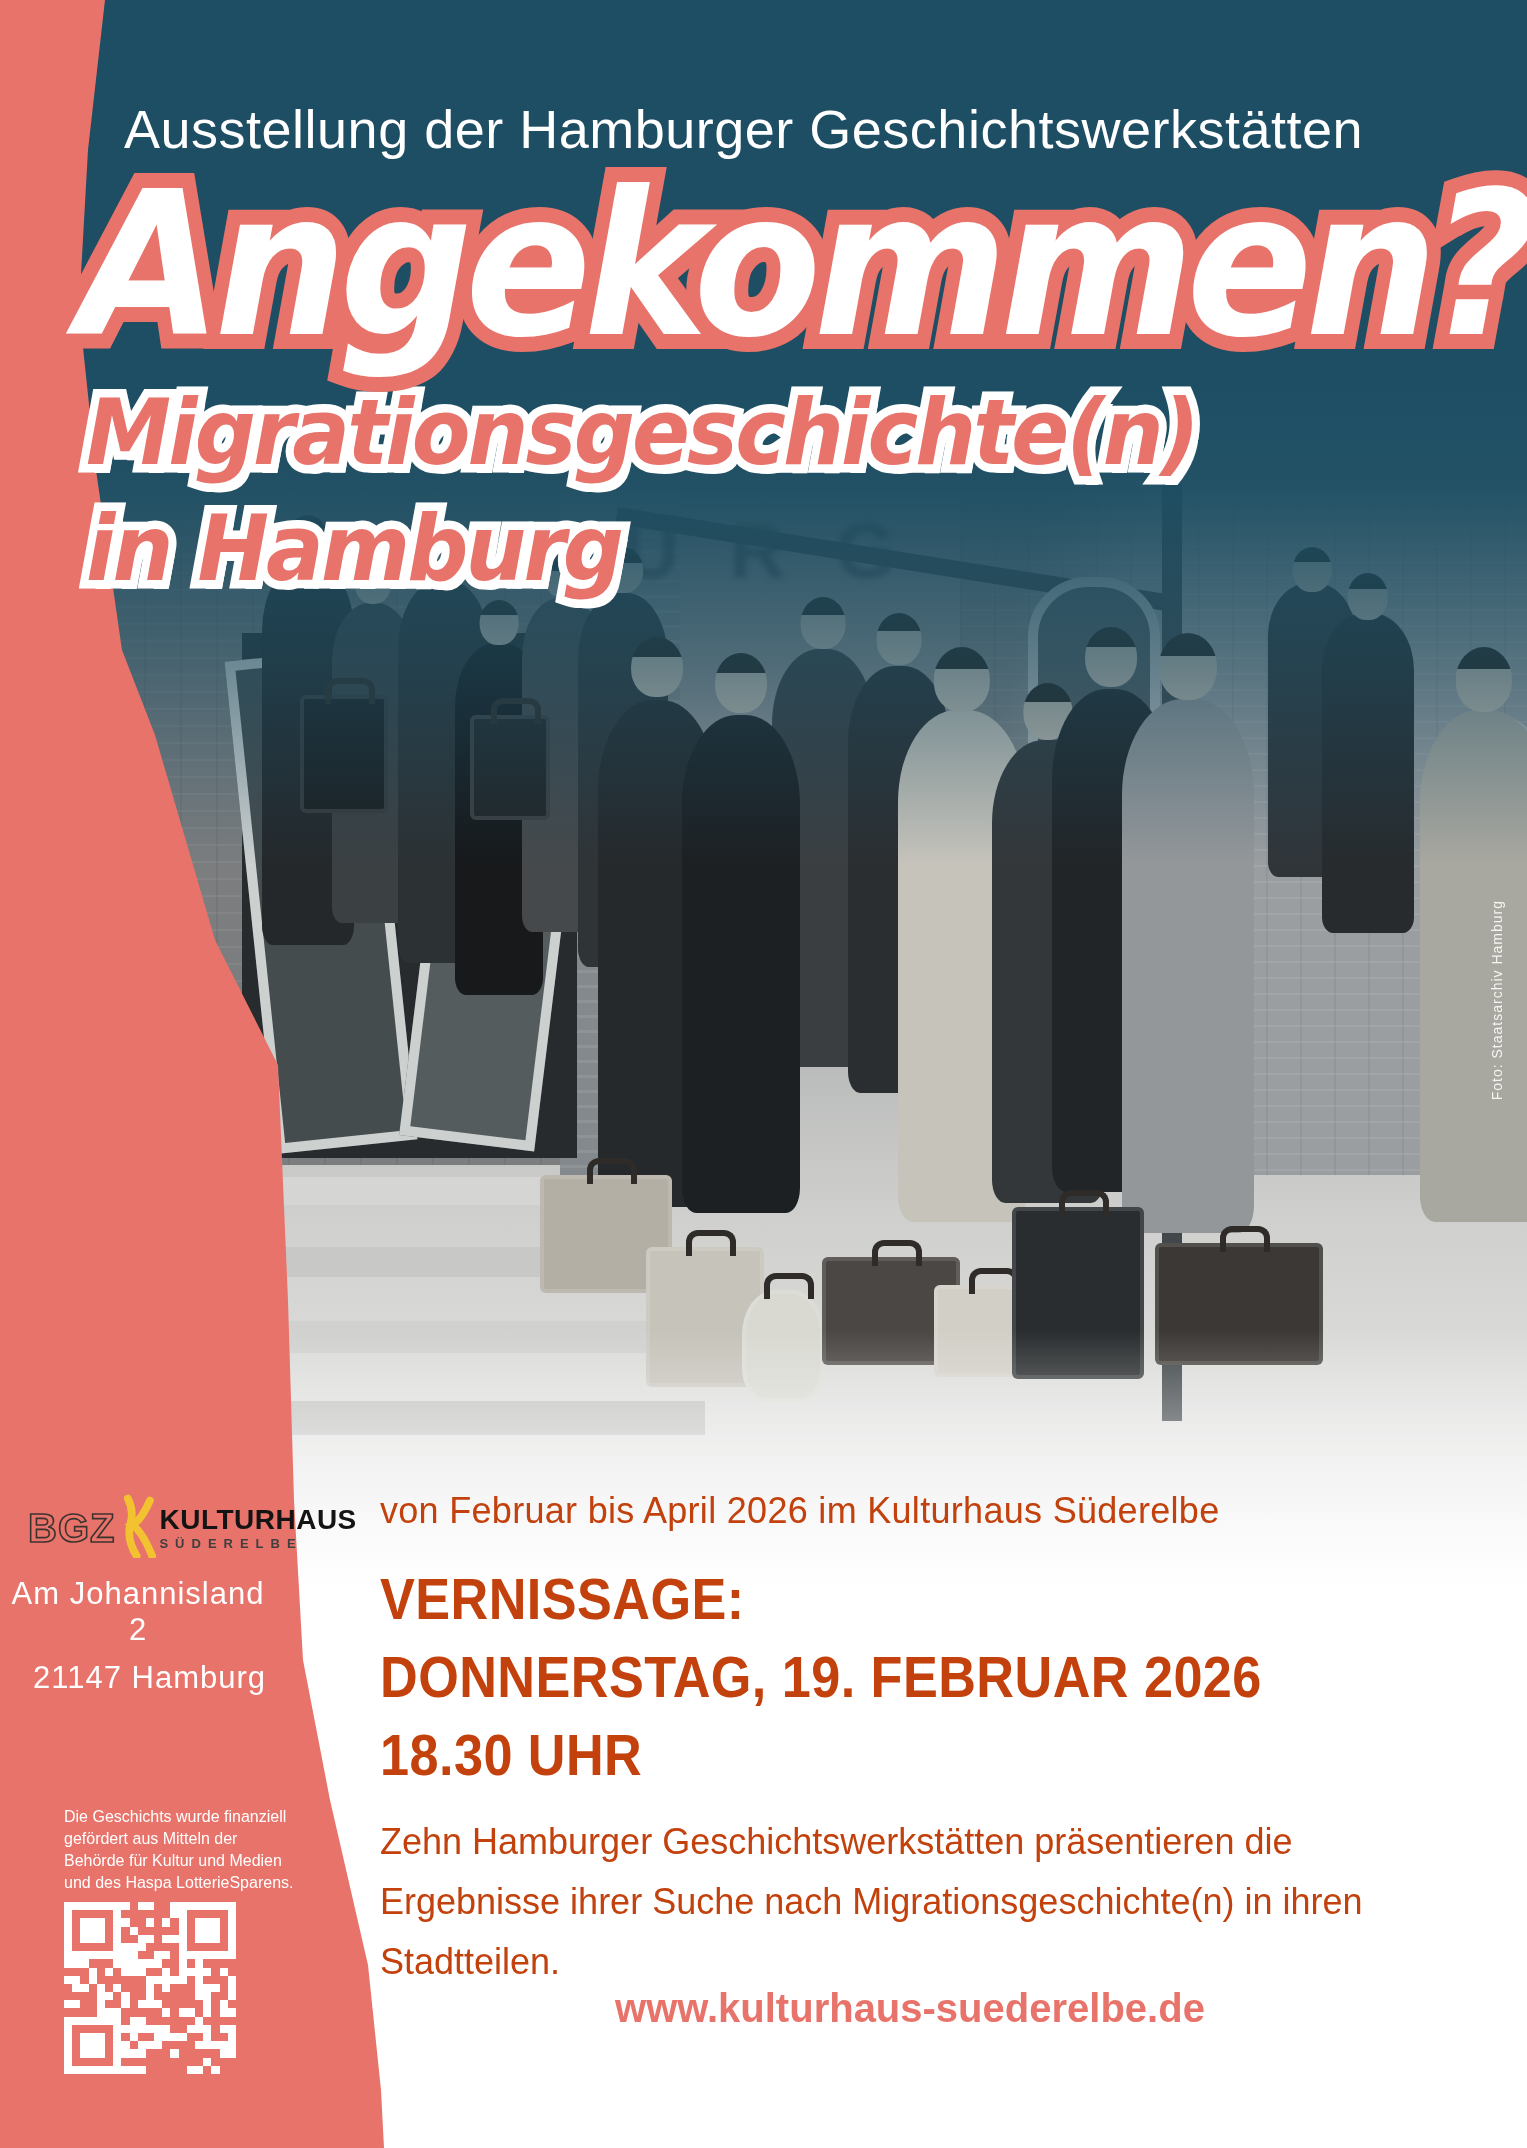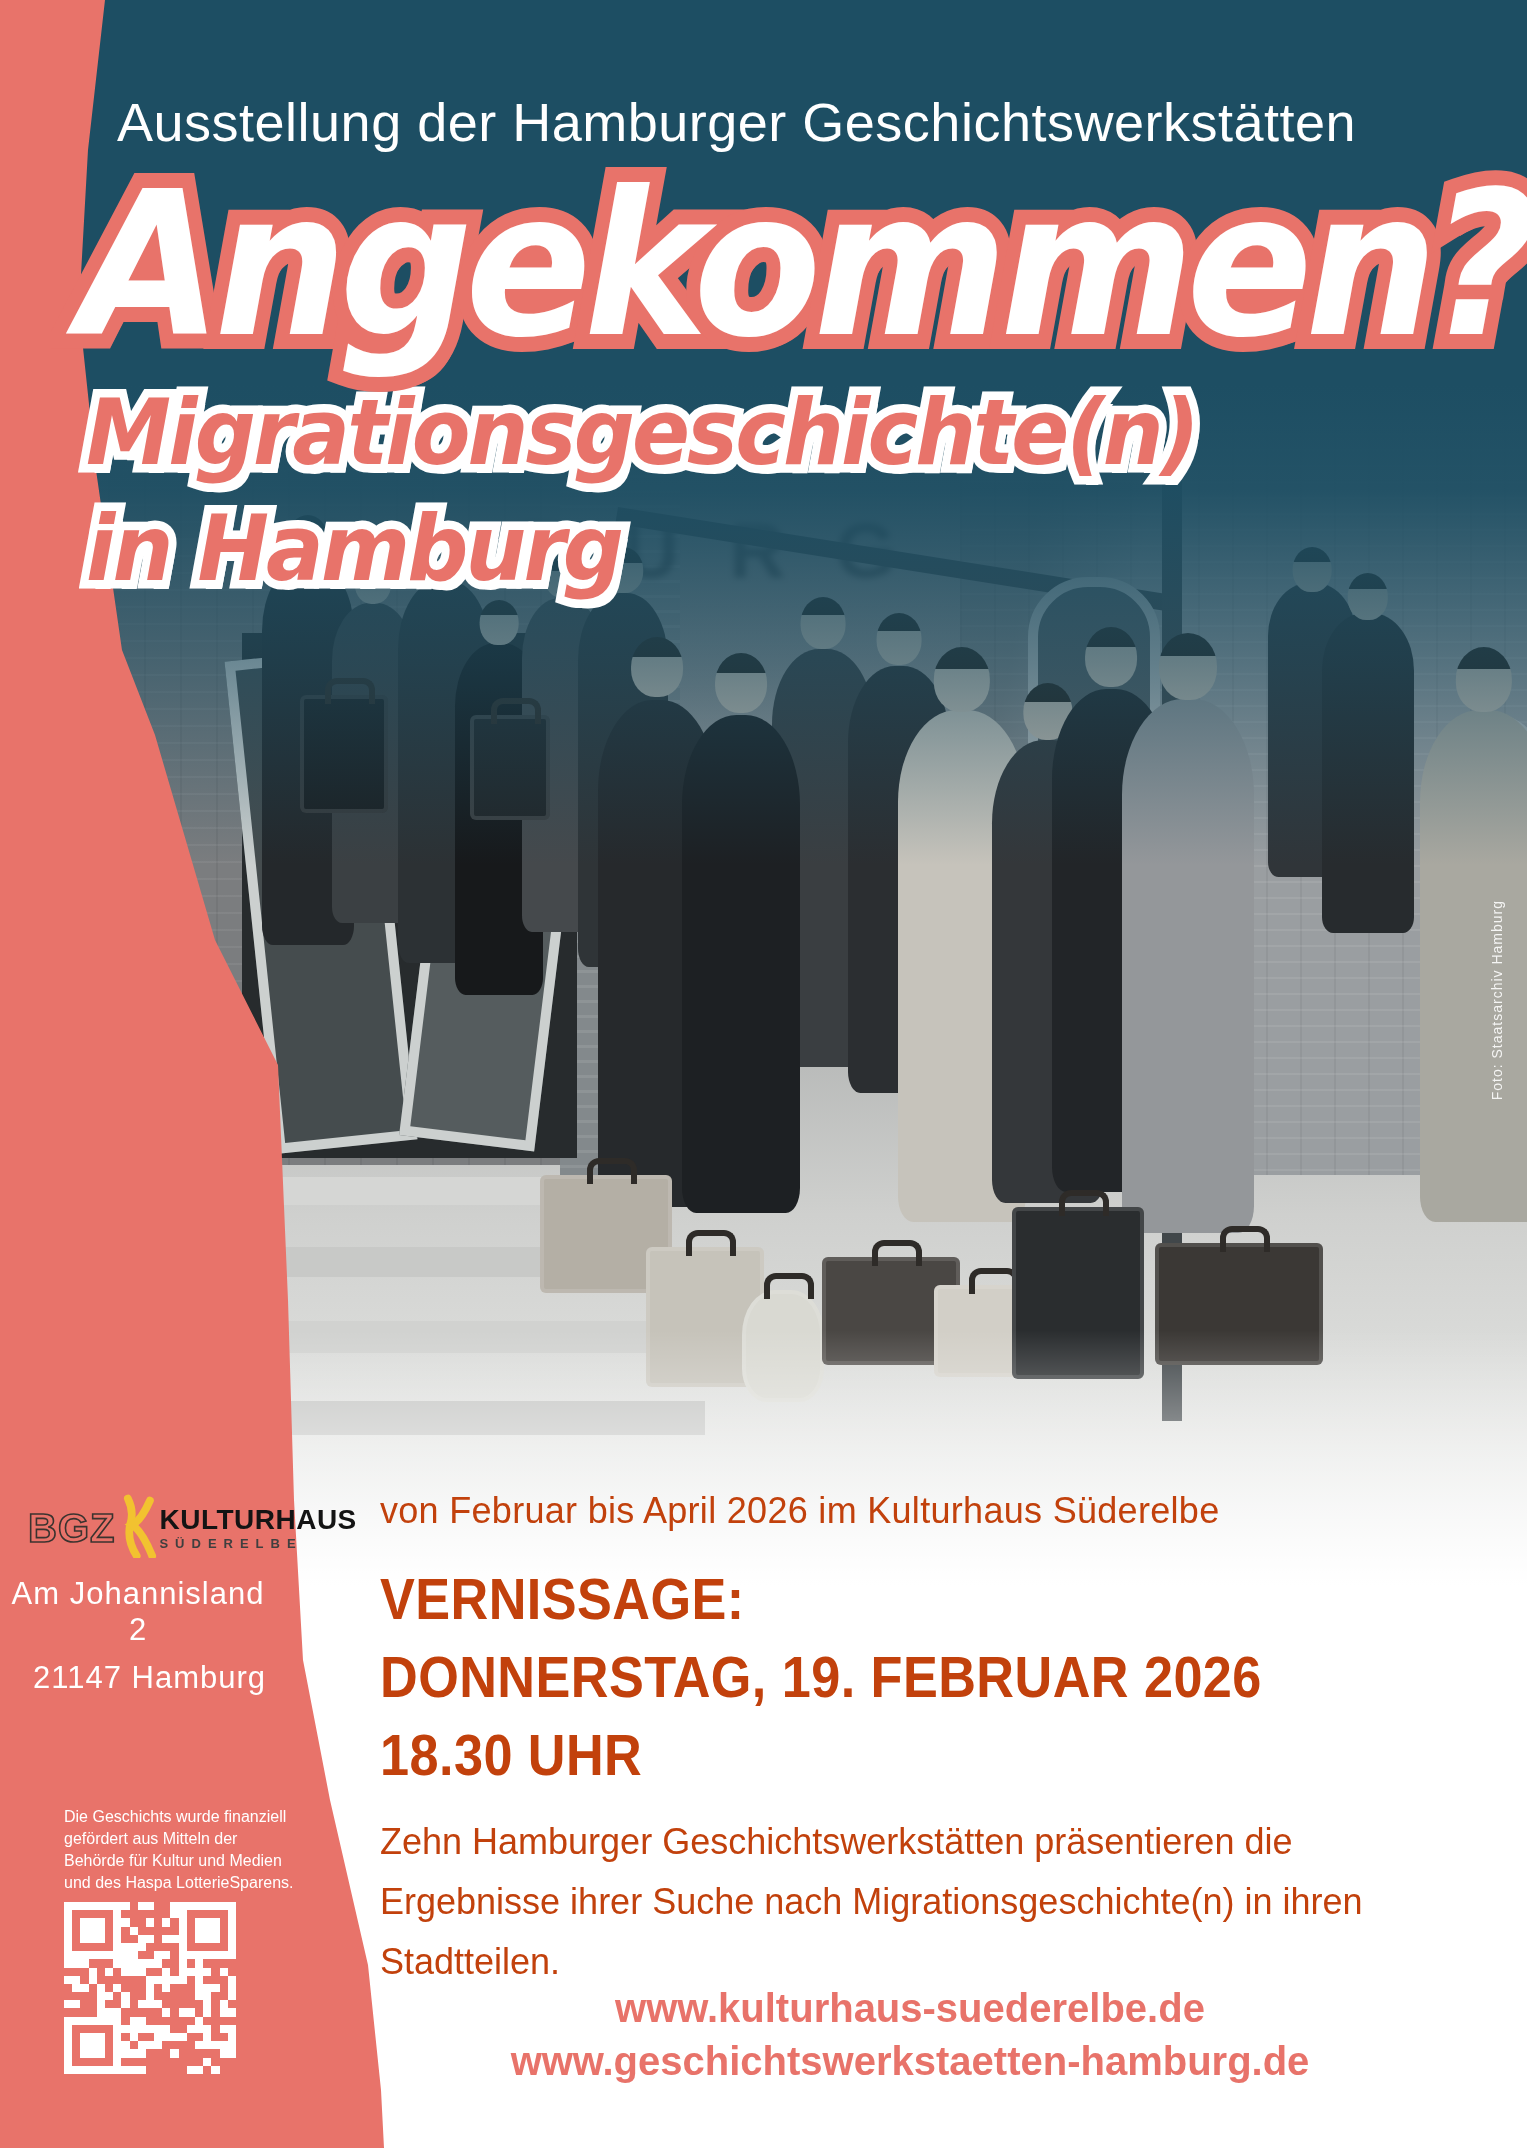--- a/index.html
+++ b/index.html
@@ -62,21 +62,21 @@
   .photo-credit{position:absolute;left:1489px;top:900px;z-index:15;color:rgba(255,255,255,.88);
     font-size:14px;writing-mode:vertical-rl;transform:rotate(180deg);letter-spacing:1px;}
 
   
   .salmon-band{position:absolute;inset:0;background:#e8736a;z-index:20;
     clip-path:polygon(0 0,105px 0,88px 150px,79px 310px,96px 470px,122px 650px,155px 735px,
       215px 940px,278px 1065px,288px 1300px,294px 1500px,303px 1660px,330px 1800px,
       368px 1965px,381px 2090px,384px 2148px,0 2148px);}
 
   
-  .kicker{position:absolute;left:112px;top:86px;margin:5px;font-weight:500;font-size:54px;
+  .kicker{position:absolute;left:112px;top:86px;margin:12px;font-weight:500;font-size:54px;
     letter-spacing:.5px;color:#fff;z-index:41;font-family:"Liberation Sans",sans-serif;}
   .display{position:absolute;margin:0;font-family:"DejaVu Sans",sans-serif;font-weight:bold;
     font-style:italic;transform-origin:left top;white-space:nowrap;}
   .display::before{content:attr(data-text);position:absolute;left:0;top:0;z-index:-1;}
   .title{left:78px;top:148px;font-size:200px;letter-spacing:-8px;color:#fff;transform:scaleX(.93);z-index:42;}
   .title::before{color:#e8736a;-webkit-text-stroke:30px #e8736a;text-shadow:10px 12px 0 #e8736a;}
   .sub{color:#e8736a;transform:scaleX(.95);z-index:41;}
   .sub::before{color:#fff;-webkit-text-stroke:17px #fff;text-shadow:7px 9px 0 #fff;}
   .sub1{left:86px;top:380px;font-size:90px;letter-spacing:-3px;}
   .sub2{left:86px;top:496px;font-size:90px;letter-spacing:-3px;}
@@ -217,16 +217,15 @@
     <span class="big">18.30 UHR</span>
     <div class="body-lines">
       <div>Zehn Hamburger Geschichtswerkstätten präsentieren die</div>
       <div>Ergebnisse ihrer Suche nach Migrationsgeschichte(n) in ihren</div>
       <div>Stadtteilen.</div>
     </div>
   </div>
 
   <div class="urls">
     <div>www.kulturhaus-suederelbe.de</div>
-    <div>www.geschichtswerkstaetten-hamburg.de</div>
   </div>
 
 </div>
 
 </body></html>

